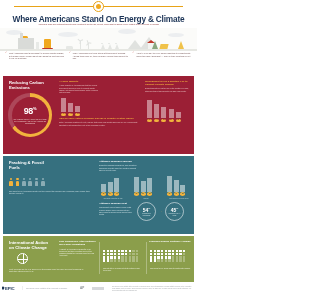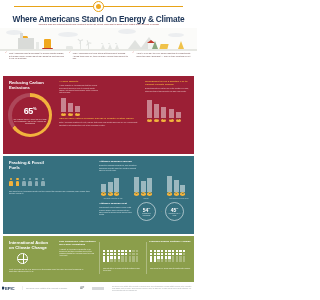--- a/index.html
+++ b/index.html
@@ -220,21 +220,21 @@
       <p>About 6 in 10 say the U.S. should maintain its commitments under the Paris Agreement — even if other countries do not.</p>
     </div>
   </div>
 
   <div class="sec-red">
     <div class="sec-title">Reducing Carbon Emissions</div>
 
     <div class="donut-wrap">
       <div class="donut">
         <div class="donut-inner">
-          <div class="donut-num"><span>65</span><sup>%</sup></div>
+          <div class="donut-num"><span>98</span><sup>%</sup></div>
           <div class="donut-cap">OF AMERICANS SAY CLIMATE CHANGE IS HAPPENING AND WANT ACTION ON EMISSIONS</div>
         </div>
       </div>
     </div>
 
     <div class="panel-majority">
       <div class="p-head">A Large Majority</div>
       <div class="p-body">A large majority of Americans say that the federal government should do more to combat climate change, but support drops sharply as the personal cost increases.</div>
     </div>
     <div class="bars" style="top:22px;left:58px;height:14px;">

